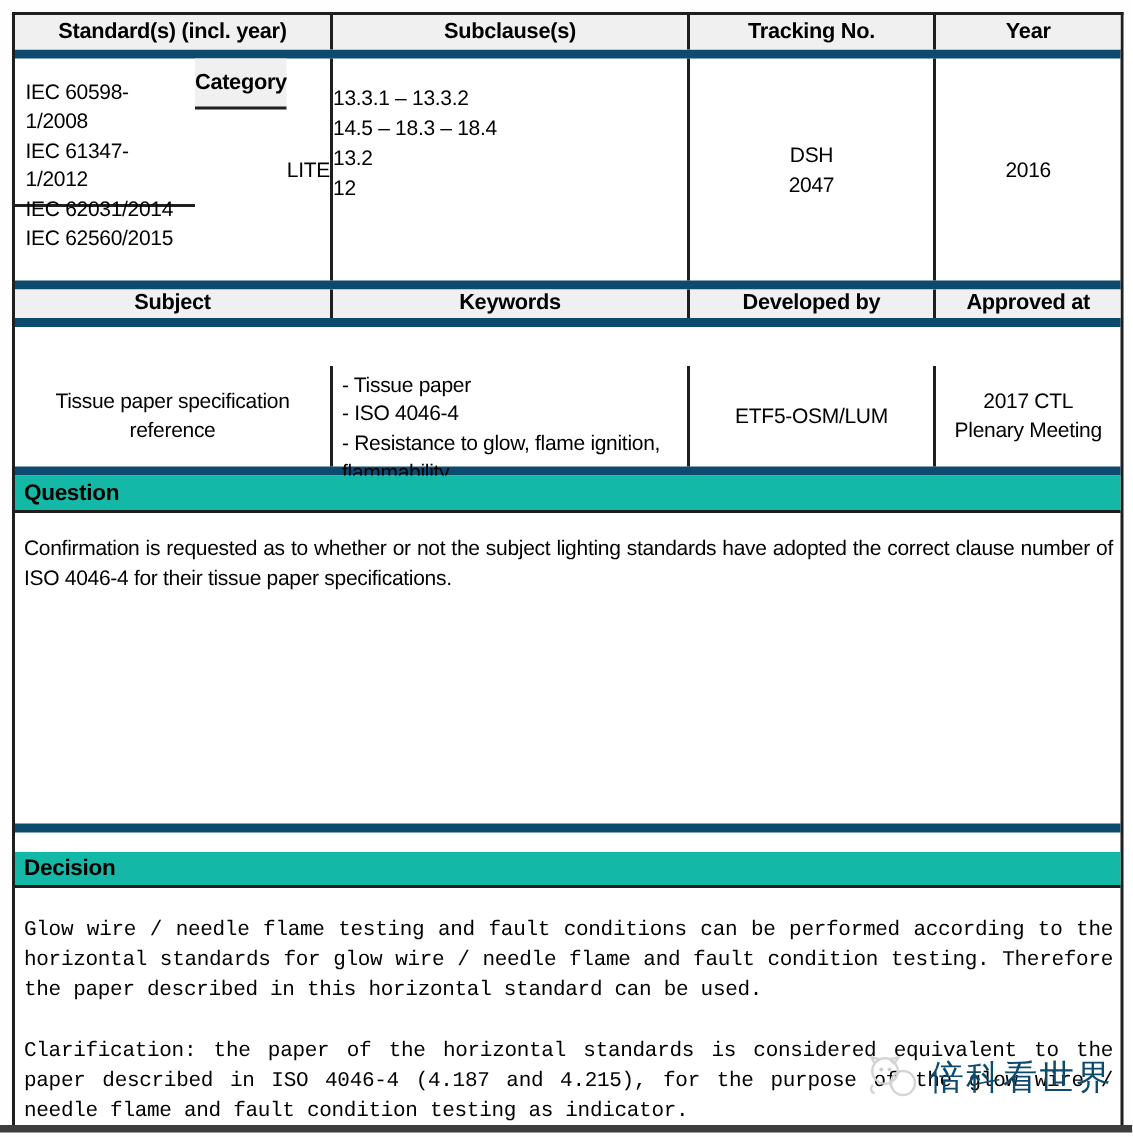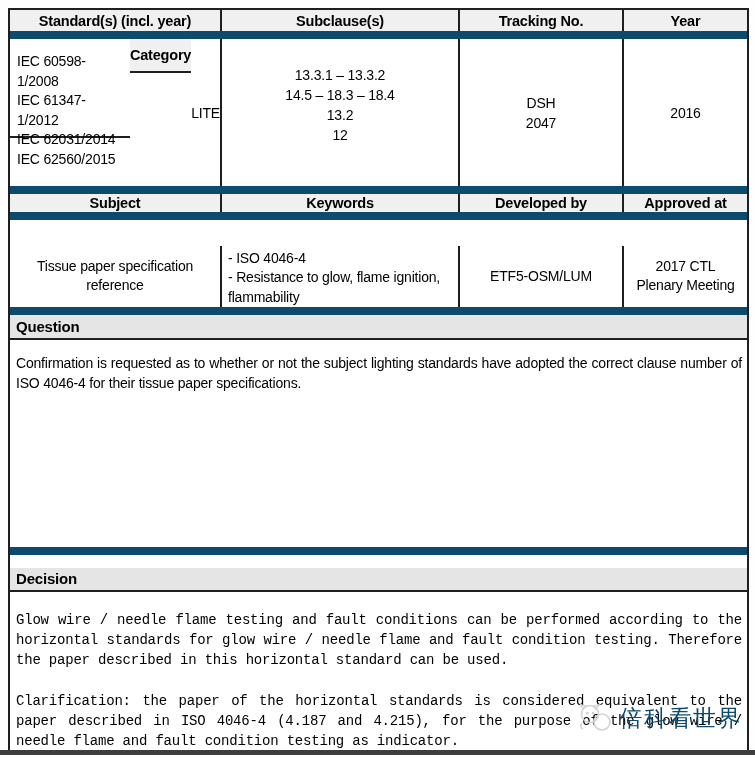--- a/index.html
+++ b/index.html
@@ -19,21 +19,21 @@
     left: 8px;
     top: 8px;
     width: 741px;
     height: 743px;
     border: 2px solid #1f1f1f;
     border-bottom: none;
     background: #ffffff;
     display: flex;
     flex-direction: column;
   }
-  .row { display: flex; width: 100%; border-bottom: 8px solid #0c4a6e; }
+  .row { display: flex; width: 100%; border-bottom: 6px solid #0c4a6e; }
   .row-a   { height: 31px; }
   .row-bcd { height: 167px; }
   .row-e   { height: 27px; }
   .row-f   { height: 73px; margin-top: 26px; }
   .row-h   { height: 232px; }
   .row-j   { flex: 1; border-bottom: none; position: relative; }
 
   .c1 { width: 212px; border-right: 2px solid #1f1f1f; }
   .c2 { width: 238px; border-right: 2px solid #1f1f1f; }
   .c3 { width: 164px; border-right: 2px solid #1f1f1f; }
@@ -53,33 +53,33 @@
   .std-cell {
     height: 99px;
     border-bottom: 2px solid #1f1f1f;
     padding: 13px 4px 0 7px;
     font-size: 14px;
     line-height: 19.5px;
   }
   .cat-cell { height: 34px; border-bottom: 2px solid #1f1f1f; }
   .lite-cell { flex: 1; display: flex; align-items: center; justify-content: center; font-size: 14px; }
 
-  .sub-cell { text-align: center; padding-top: 26px; font-size: 14px; line-height: 20px; }
+  .sub-cell { text-align: left; padding-top: 16px; font-size: 14px; line-height: 20px; }
   .center-cell {
     display: flex; flex-direction: column;
     align-items: center; justify-content: center;
     font-size: 14px; line-height: 20px; text-align: center;
   }
   .subject-cell { padding: 0 14px; line-height: 19px; }
   .kw-cell { padding: 3px 4px 0 6px; font-size: 14px; line-height: 19.5px; }
   .app-cell { line-height: 19px; }
 
   .band {
     height: 27px;
-    background: #e5e5e5;
+    background: #14b8a6;
     border-bottom: 2px solid #1f1f1f;
     font-weight: bold;
     font-size: 15px;
     display: flex;
     align-items: center;
     padding-left: 6px;
   }
   .band-i { height: 26px; margin-top: 13px; }
 
   .body-cell {
@@ -158,20 +158,21 @@
     <div class="row row-e">
       <div class="c1 hdr">Subject</div>
       <div class="c2 hdr">Keywords</div>
       <div class="c3 hdr">Developed by</div>
       <div class="c4 hdr">Approved at</div>
     </div>
 
     <div class="row row-f">
       <div class="c1 center-cell subject-cell">Tissue paper specification reference</div>
       <div class="c2 kw-cell">
+        <div>- Tissue paper</div>
         <div>- ISO 4046-4</div>
         <div>- Resistance to glow, flame ignition, flammability</div>
       </div>
       <div class="c3 center-cell">ETF5-OSM/LUM</div>
       <div class="c4 center-cell app-cell">
         <div>2017 CTL</div>
         <div>Plenary Meeting</div>
       </div>
     </div>
 

